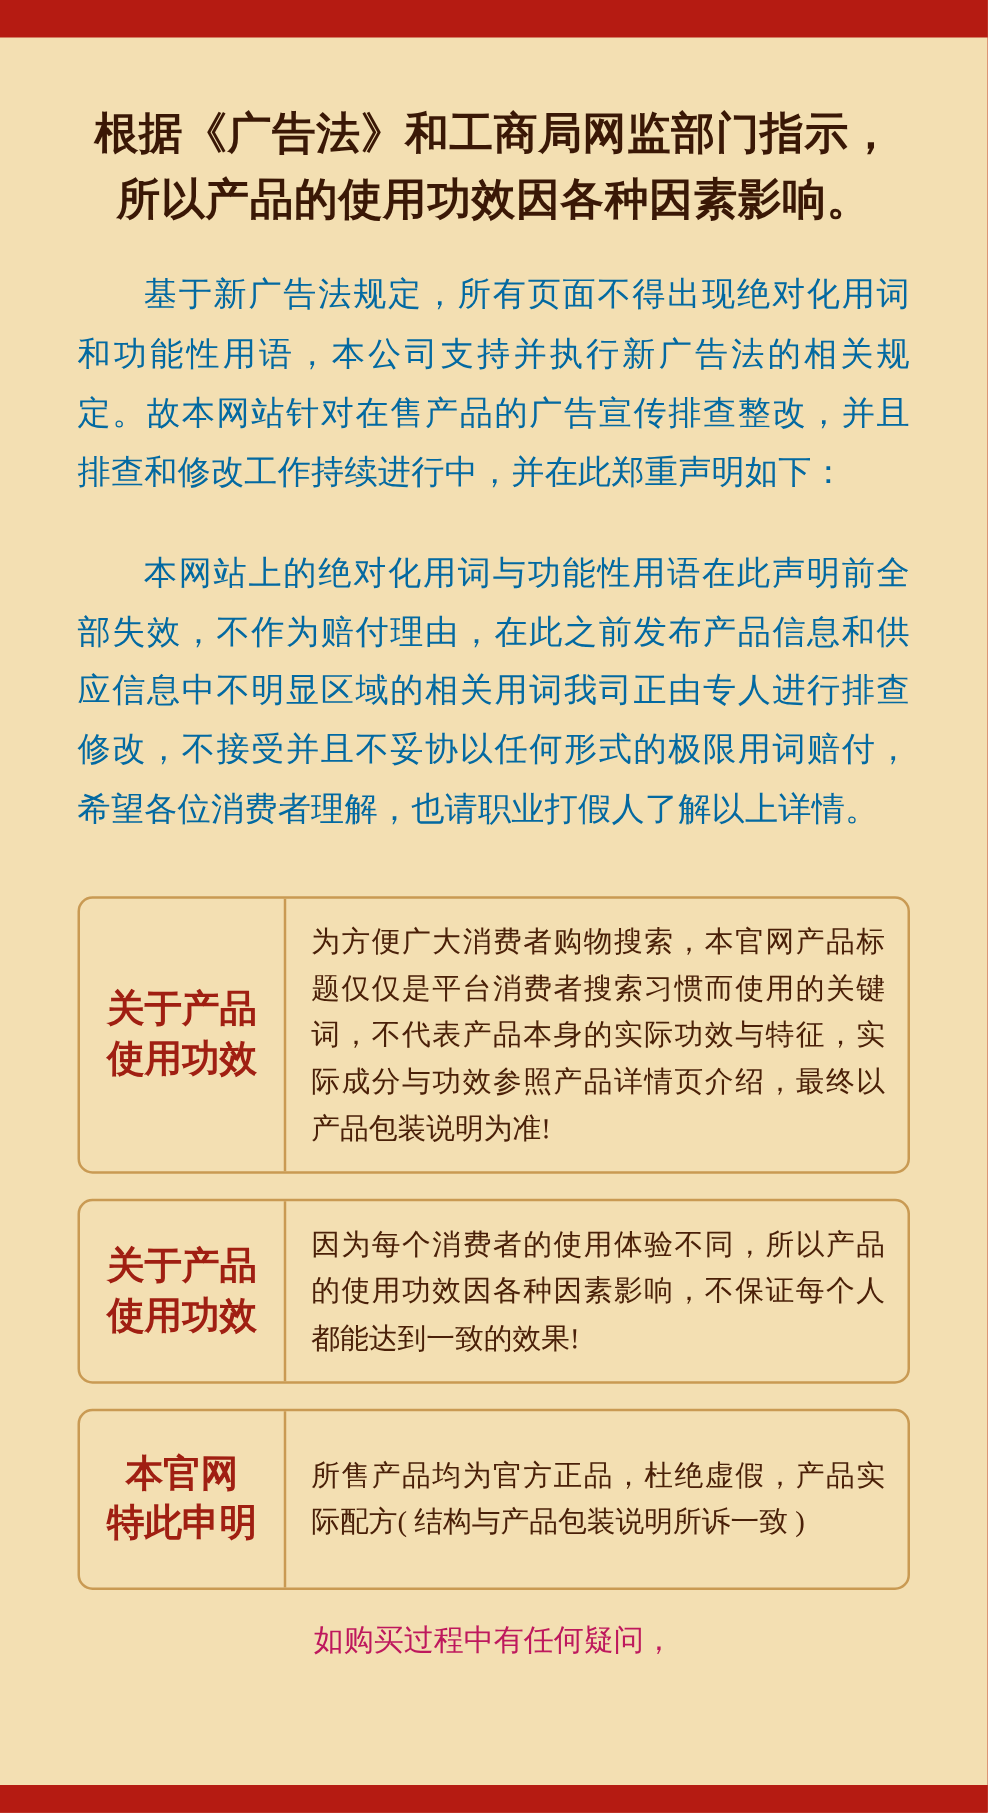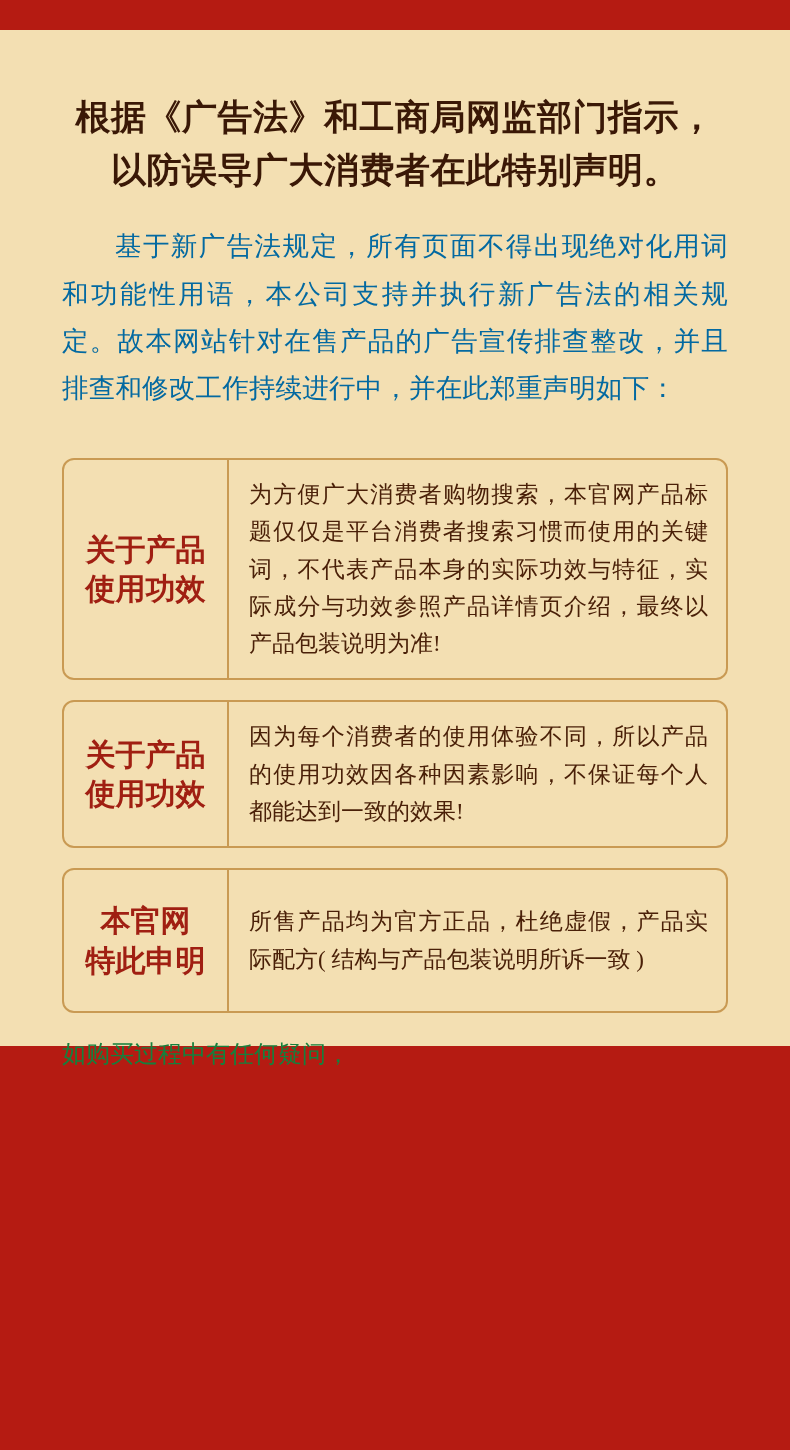--- a/index.html
+++ b/index.html
@@ -30,24 +30,24 @@
     bottom: 0;
     width: 790px;
     height: 22px;
     background: #b51b12;
   }
   .panel {
     position: absolute;
     top: 30px;
     left: 0;
     width: 790px;
-    height: 1016px;
+    height: 1398px;
     background: #f3dfb2;
     box-sizing: border-box;
-    padding: 15px 62px;
+    padding: 4px 62px;
   }
   .title {
     color: #3a1806;
     font-weight: bold;
     font-size: 35px;
     line-height: 1.52;
     text-align: center;
     padding-top: 46px;
     letter-spacing: 0.5px;
   }
@@ -103,42 +103,44 @@
     display: flex;
     align-items: center;
     text-align: justify;
     text-justify: inter-ideograph;
     box-sizing: border-box;
   }
   .card.c3 { min-height: 145px; }
   .card.c2 { min-height: 128px; }
   .footer {
     margin-top: 22px;
-    color: #15803d;
+    text-align: center;
+    color: #be185d;
     font-size: 24px;
     line-height: 1.6;
   }
   .footer div { white-space: nowrap; }
 </style>
 </head>
 <body>
 
 <div class="page">
 
   <div class="top-band"></div>
 
   <div class="panel">
 
     <div class="title">
       <span>根据《广告法》和工商局网监部门指示，</span>
-      <span class="line2">以防误导广大消费者在此特别声明。</span>
+      <span class="line2">所以产品的使用功效因各种因素影响。</span>
     </div>
 
     <p class="body-text">基于新广告法规定，所有页面不得出现绝对化用词和功能性用语，本公司支持并执行新广告法的相关规定。故本网站针对在售产品的广告宣传排查整改，并且排查和修改工作持续进行中，并在此郑重声明如下：</p>
 
+    <p class="body-text second">本网站上的绝对化用词与功能性用语在此声明前全部失效，不作为赔付理由，在此之前发布产品信息和供应信息中不明显区域的相关用词我司正由专人进行排查修改，不接受并且不妥协以任何形式的极限用词赔付，希望各位消费者理解，也请职业打假人了解以上详情。</p>
 
     <div class="cards">
 
       <div class="card c1">
         <div class="card-label">
           <span>关于产品</span>
           <span>使用功效</span>
         </div>
         <div class="card-body">为方便广大消费者购物搜索，本官网产品标题仅仅是平台消费者搜索习惯而使用的关键词，不代表产品本身的实际功效与特征，实际成分与功效参照产品详情页介绍，最终以产品包装说明为准!</div>
       </div>

